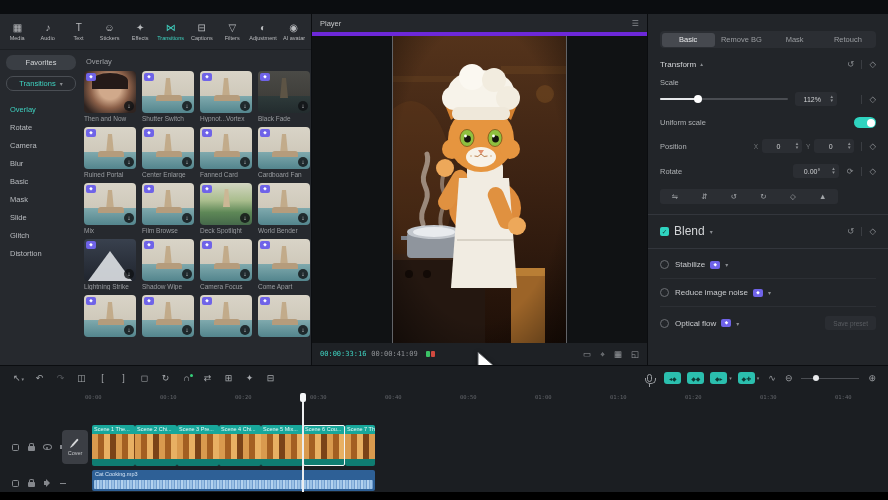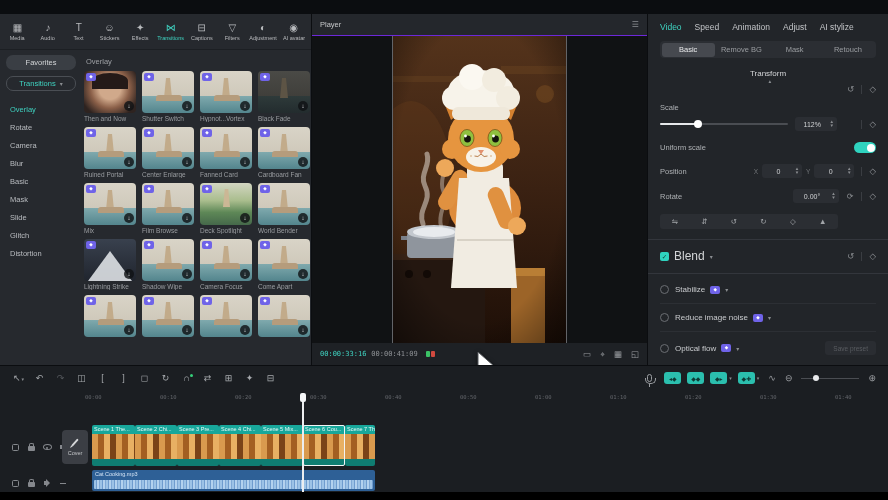--- a/index.html
+++ b/index.html
@@ -47,21 +47,21 @@
   .v-mountain { background:linear-gradient(180deg,#39414e 0%,#2b313c 55%,#20252e 100%); }
   .v-mountain::before { content:''; position:absolute; left:4px; top:12px; width:44px; height:30px; background:#e8ebef;
     clip-path:polygon(50% 0,100% 100%,0 100%); opacity:.85; }
   .vip-badge { position:absolute; top:2px; left:2px; width:10px; height:8px; background:#6f63e8; border-radius:2px;
     color:#fff; font-size:4.5px; line-height:8px; text-align:center; }
   .dl-badge { position:absolute; bottom:2px; right:2px; width:10px; height:10px; background:rgba(16,18,21,.82);
     border-radius:50%; color:#dfe1e3; font-size:6px; line-height:10px; text-align:center; }
 
   
   #player-panel { left:312px; top:14px; width:335px; height:351px; background:#1e2125; }
-  .player-header { height:22px; display:flex; align-items:center; padding:0 8px; background:#24272c; border-bottom:1px solid #6d28d9; }
+  .player-header { height:22px; display:flex; align-items:center; padding:0 8px; background:#24272c; border-bottom:4px solid #6d28d9; }
   .player-title { font-size:7.5px; color:#c6c8ca; }
   .player-menu { margin-left:auto; color:#8a8d91; font-size:8px; cursor:pointer; }
   .stage { position:relative; height:307px; background:#101214; }
   .video-frame { position:absolute; left:81px; top:0; width:173px; height:307px; }
   .handle-line { position:absolute; top:0; width:1px; height:307px; background:#7d8084; opacity:.75; }
   .player-bar { height:22px; display:flex; align-items:center; padding:0 8px; gap:5px; background:#1e2125; }
   .tc-current { font-family:"DejaVu Sans Mono", monospace; font-size:7px; color:#3fd2c0; }
   .tc-total { font-family:"DejaVu Sans Mono", monospace; font-size:7px; color:#8f9296; }
   .mini-ind { display:flex; gap:1px; margin-left:3px; }
   .mini-ind i { width:4px; height:6px; border-radius:1px; display:block; }
@@ -73,21 +73,21 @@
   
   #inspector { left:648px; top:14px; width:240px; height:351px; background:#222529; padding:8px 12px 0 12px; }
   .insp-tabs { display:flex; gap:13px; align-items:center; }
   .insp-tab { font-size:8.5px; color:#c2c4c7; cursor:pointer; white-space:nowrap; }
   .insp-tab.active { color:#3fd2c0; }
   .subtabs { margin-top:9px; height:17px; background:#2b2e33; border-radius:4px; display:flex; padding:1.5px; }
   .subtab { flex:1; display:flex; align-items:center; justify-content:center; font-size:7.5px; color:#9a9da1;
     border-radius:3px; cursor:pointer; white-space:nowrap; }
   .subtab.active { background:#46494f; color:#e9eaec; }
   .row { display:flex; align-items:center; }
-  .transform-hd { margin-top:11px;flex-direction:column; }
+  .transform-hd { margin-top:11px; }
   .transform-hd .hd-label { font-size:8px; color:#d3d5d7; }
   .hd-caret { font-size:5.5px; color:#8a8d91; margin-left:4px; }
   .right-icons { margin-left:auto; display:flex; align-items:center; gap:7px; color:#8b8e92; font-size:8.5px; }
   .right-icons .sep { width:1px; height:9px; background:#3a3d42; }
   .lbl { font-size:7.5px; color:#aeb1b4; }
   .scale-lbl { margin-top:9px; }
   .scale-row { margin-top:5px; gap:7px; }
   .slider { position:relative; width:128px; height:8px; flex:none; }
   .slider .track { position:absolute; top:3px; left:0; right:0; height:2px; background:#4a4d52; border-radius:1px; }
   .slider .fill { position:absolute; top:3px; left:0; height:2px; background:#e6e8ea; border-radius:1px; }
@@ -481,27 +481,20 @@
         </span>
     </div>
     <div class="big-cursor">
       <svg width="26" height="32" viewBox="0 0 13 16">
         <path d="M1 0 L1 12.4 L4.2 9.6 L6.3 14.4 L8.6 13.3 L6.5 8.8 L10.8 8.6 Z" fill="#ffffff" stroke="#55585c" stroke-width="0.5"></path>
       </svg>
     </div>
   </div>
 
   <div class="panel" id="inspector">
-    <div class="insp-tabs">
-        <span class="insp-tab active">Video</span>
-        <span class="insp-tab">Speed</span>
-        <span class="insp-tab">Animation</span>
-        <span class="insp-tab">Adjust</span>
-        <span class="insp-tab">AI stylize</span>
-      </div>
     <div class="subtabs">
         <span class="subtab active">Basic</span>
         <span class="subtab">Remove BG</span>
         <span class="subtab">Mask</span>
         <span class="subtab">Retouch</span>
       </div>
 
     <div class="row transform-hd">
       <span class="hd-label">Transform</span>
       <span class="hd-caret">▴</span>

